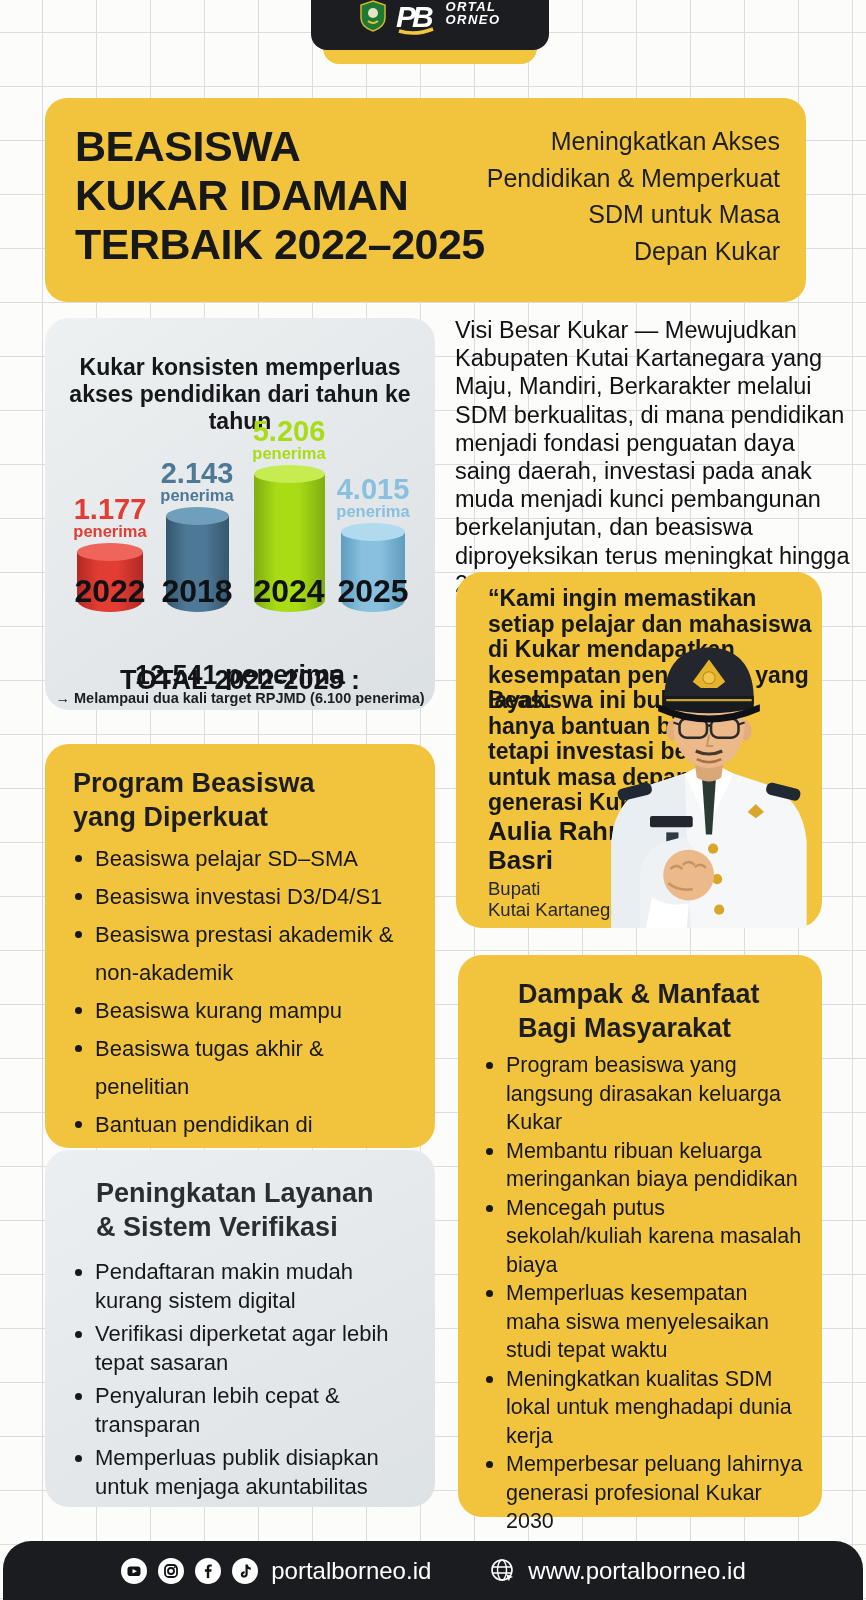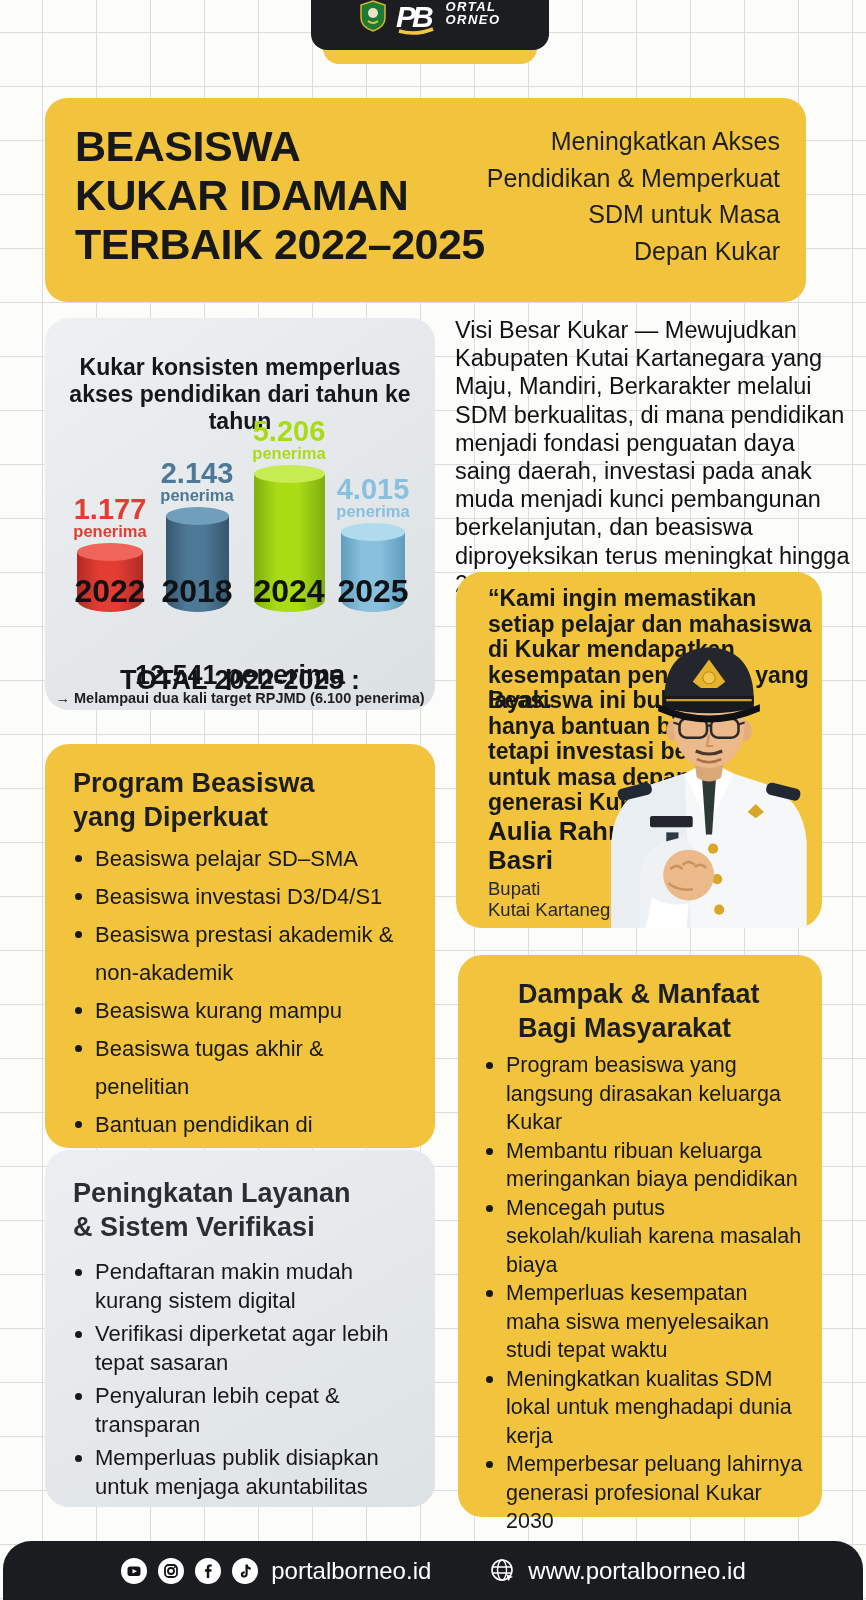--- a/index.html
+++ b/index.html
@@ -49,21 +49,21 @@
   
   .panel{border-radius:24px;z-index:2;}
   .panel h2{position:absolute;left:28px;top:22px;margin:0;font-size:27px;line-height:34px;color:#1d1e22;}
   .panel ul{position:absolute;margin:0;padding:0;list-style:none;}
   .panel li{position:relative;padding-left:22px;color:#17181a;}
   .panel li::before{content:"";position:absolute;left:2px;width:7px;height:7px;border-radius:50%;background:#17181a;}
   #program-card{left:45px;top:744px;width:390px;height:404px;background:#f2c43d;}
   #program-card ul{left:28px;top:96px;width:345px;font-size:22px;line-height:38px;}
   #program-card li::before{top:15px;}
   #services-card{left:45px;top:1150px;width:390px;height:357px;background:linear-gradient(150deg,#eceff1,#dde2e5);}
-  #services-card h2{top:26px;color:#2a2d31;}
+  #services-card h2{top:26px;color:#2a2d31;margin-left:23px;}
   #services-card ul{left:28px;top:108px;width:337px;font-size:22px;line-height:28.5px;}
   #services-card li{margin-bottom:5px;}
   #services-card li::before{top:11px;}
   #impact-card{left:458px;top:955px;width:364px;height:562px;background:#f2c43d;}
   #impact-card h2{left:20px;margin-left:40px;}
   #impact-card ul{left:26px;top:96px;width:322px;font-size:21.5px;line-height:28.5px;}
   #impact-card li::before{top:11px;}
 
   
   #footer{left:3px;top:1541px;width:860px;height:59px;background:#1b1c1f;border-radius:28px 28px 0 0;z-index:3;

